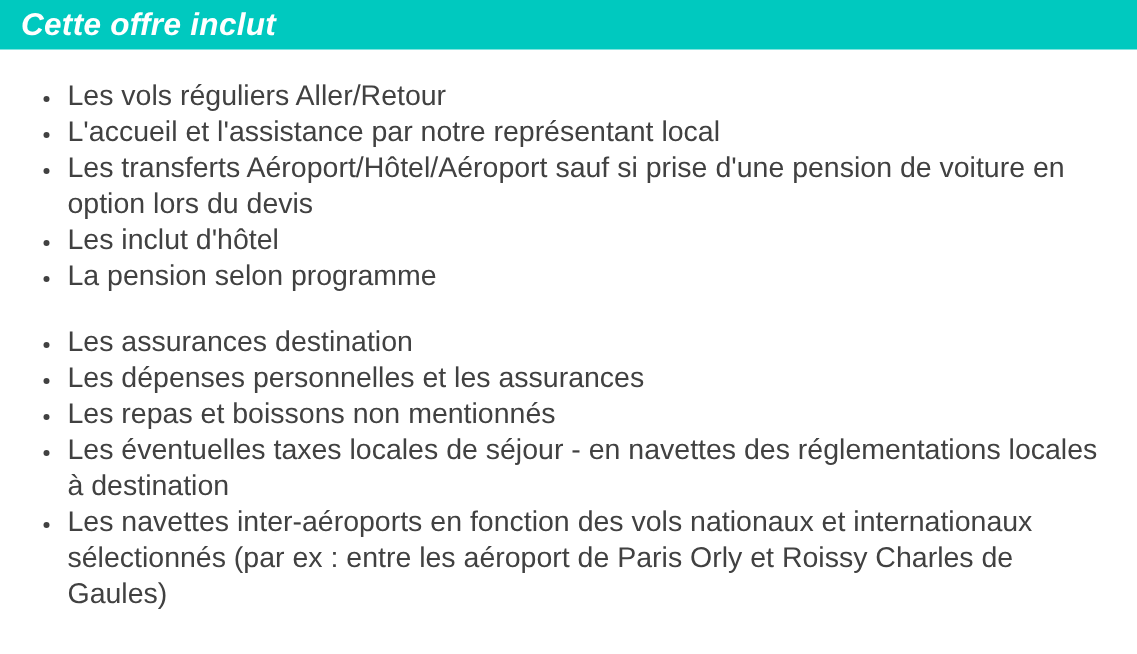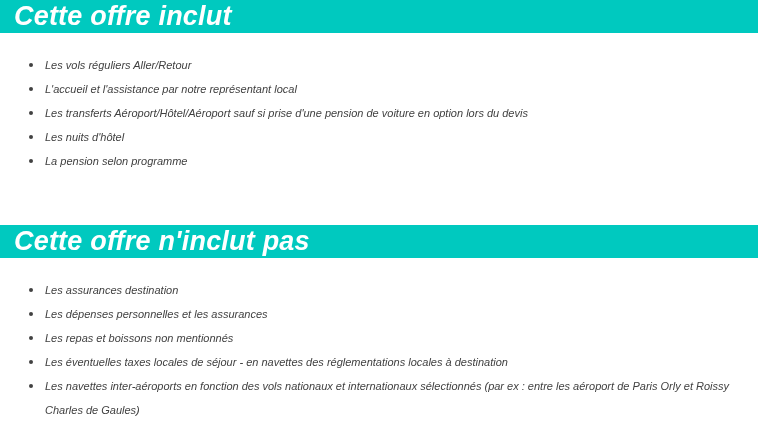--- a/index.html
+++ b/index.html
@@ -14,35 +14,34 @@
   .section-band {
     width: 758px;
     height: 33px;
     background: #00C9BF;
     display: flex;
     align-items: center;
     padding-left: 14px;
   }
   .section-band-title {
     color: #ffffff;
-    font-size: 27px;
+    font-size: 21px;
     font-weight: bold;
     font-style: italic;
     letter-spacing: 0.2px;
     white-space: nowrap;
   }
   .offer-list {
     list-style: disc outside;
     margin: 0;
     padding: 20px 12px 0 44px;
     color: #414141;
   }
   .offer-list li {
-    font-size: 11px;
-    font-style: italic;
+    font-size: 19px;
     line-height: 24px;
     color: #414141;
     padding-left: 1px;
   }
   .offer-list li::marker {
     color: #414141;
     font-size: 13px;
   }
   #section-excluded .section-band {
     margin-top: 52px;
@@ -52,29 +51,26 @@
 <body>
 
 <section id="section-included">
   <div class="section-band">
     <span class="section-band-title">Cette offre inclut</span>
   </div>
   <ul class="offer-list">
     <li>Les vols réguliers Aller/Retour</li>
     <li>L'accueil et l'assistance par notre représentant local</li>
     <li>Les transferts Aéroport/Hôtel/Aéroport sauf si prise d'une pension de voiture en option lors du devis</li>
-    <li>Les nuits d'hôtel</li>
+    <li>Les inclut d'hôtel</li>
     <li>La pension selon programme</li>
   </ul>
 </section>
 
 <section id="section-excluded">
-  <div class="section-band">
-    <span class="section-band-title">Cette offre n'inclut pas</span>
-  </div>
   <ul class="offer-list">
     <li>Les assurances destination</li>
     <li>Les dépenses personnelles et les assurances</li>
     <li>Les repas et boissons non mentionnés</li>
     <li>Les éventuelles taxes locales de séjour - en navettes des réglementations locales à destination</li>
     <li>Les navettes inter-aéroports en fonction des vols nationaux et internationaux sélectionnés (par ex : entre les aéroport de Paris Orly et Roissy Charles de Gaules)</li>
   </ul>
 </section>
 
 </body></html>

